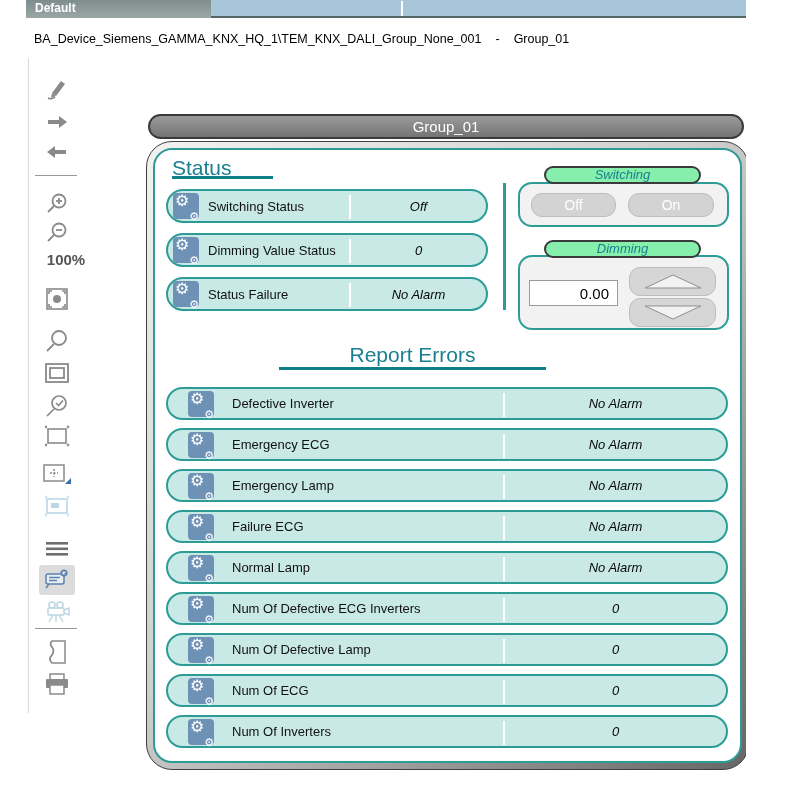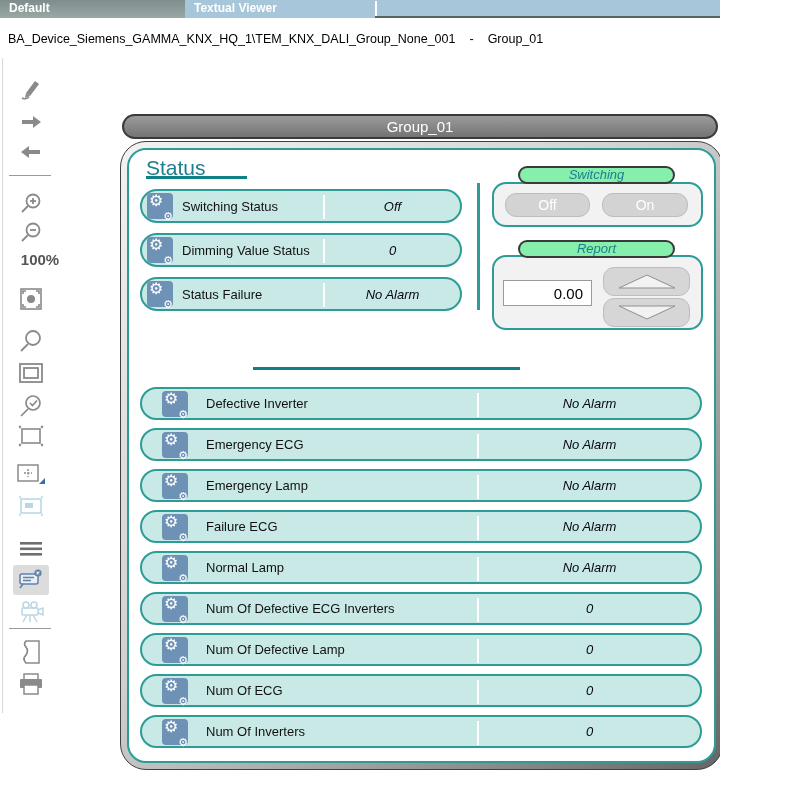--- a/index.html
+++ b/index.html
@@ -1,19 +1,19 @@
 <!DOCTYPE html>
 <html><head>
 <meta charset="utf-8">
 <style>
   * { margin:0; padding:0; box-sizing:border-box; }
   html,body { background:#fff; }
   #app {
     position:relative; width:720px; height:794px; overflow:hidden;
-    font-family:"Liberation Sans", sans-serif; background:#fff;
+    font-family:"Liberation Sans", sans-serif; background:#fff;margin-left:26px;
   }
   
   #tabbar { position:absolute; left:0; top:0; width:796px; height:18px;
     background:#a7c6da; border-bottom:2px solid #556464; }
   .tab { position:absolute; top:0; height:18px; color:#fff; font-size:12px;
     font-weight:bold; line-height:17px; padding-left:9px; cursor:pointer; }
   #tab-default { left:0; width:185px; background:linear-gradient(#798888,#9cxaaa8); background:linear-gradient(#7e8d8d,#9aa7a5); }
   #tab-textual { left:185px; width:190px; background:#a7c6da; }
   #tab-sep { position:absolute; left:375px; top:1px; width:2px; height:15px; background:#ffffff; }
   
@@ -79,21 +79,20 @@
     border:1px solid #bdbdbd; border-radius:11px; display:flex; align-items:center;
     justify-content:center; cursor:pointer; }
 </style>
 </head>
 <body>
 
 <div id="app">
 
   <div id="tabbar">
     <div class="tab" id="tab-default">Default</div>
-    <div class="tab" id="tab-textual">Textual Viewer</div>
     <div id="tab-sep"></div>
   </div>
 
   <div id="breadcrumb">
     <span>BA_Device_Siemens_GAMMA_KNX_HQ_1\TEM_KNX_DALI_Group_None_001</span><span id="crumb-dash">-</span><span>Group_01</span>
   </div>
 
   <div id="toolbar-line"></div>
 
   <div class="tool" style="top:74px">
@@ -262,33 +261,34 @@
   </div>
 
   <div id="v-divider"></div>
 
   <div class="groupbox" style="left:492px; top:182px; width:211px; height:45px;"></div>
   <div class="group-pill" style="left:518px; top:166px; width:157px;">Switching</div>
   <div class="gbtn" style="left:505px; top:193px; width:85px; height:24px; line-height:22px;">Off</div>
   <div class="gbtn" style="left:602px; top:193px; width:86px; height:24px; line-height:22px;">On</div>
 
   <div class="groupbox" style="left:492px; top:255px; width:211px; height:75px;"></div>
-  <div class="group-pill" style="left:518px; top:240px; width:157px;">Report</div>
+  <div class="group-pill" style="left:518px; top:240px; width:157px;">Dimming</div>
   <input id="dim-input" value="0.00" style="">
   <div class="spin" style="top:267px">
     <svg width="62" height="17" viewBox="0 0 62 17">
         <polygon points="31,2 59,15 3,15" fill="#f2f2f2" stroke="#8f8f8f" stroke-width="1"></polygon>
       </svg>
   </div>
   <div class="spin" style="top:298px">
     <svg width="62" height="17" viewBox="0 0 62 17">
         <polygon points="31,15 3,2 59,2" fill="#f2f2f2" stroke="#8f8f8f" stroke-width="1"></polygon>
       </svg>
   </div>
 
+  <div class="teal-head" style="left:253px; top:343px; width:267px; text-align:center;">Report Errors</div>
   <div class="teal-bar" style="left:253px; top:367px; width:267px;"></div>
 
   <div class="row report-row" style="top:387px">
     <span class="gear">
         <span class="g1">⚙</span>
         <span class="g2">⚙</span>
       </span>
     <span class="label">Defective Inverter</span>
     <span class="sep"></span>
     <span class="value">No Alarm</span>

